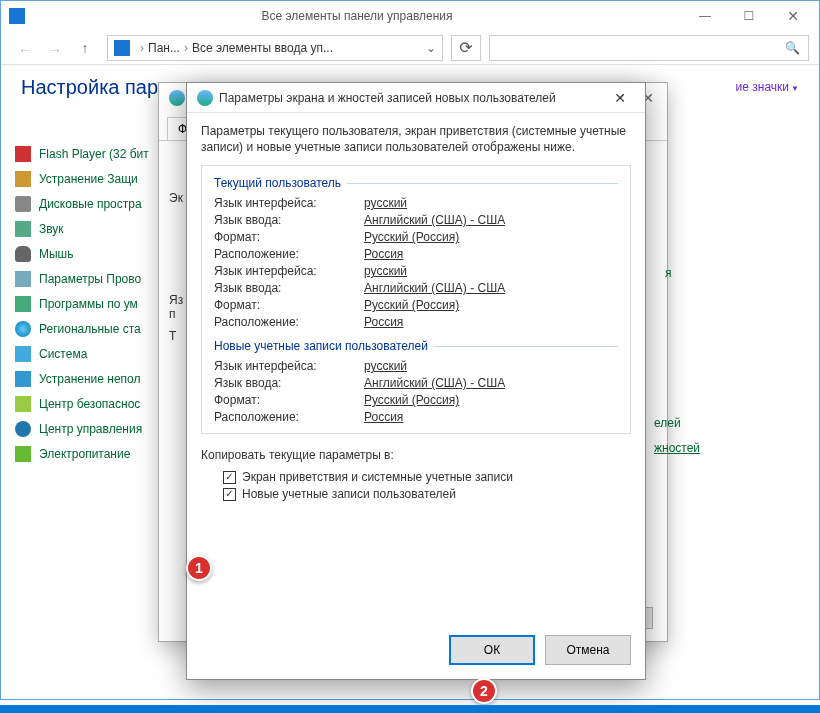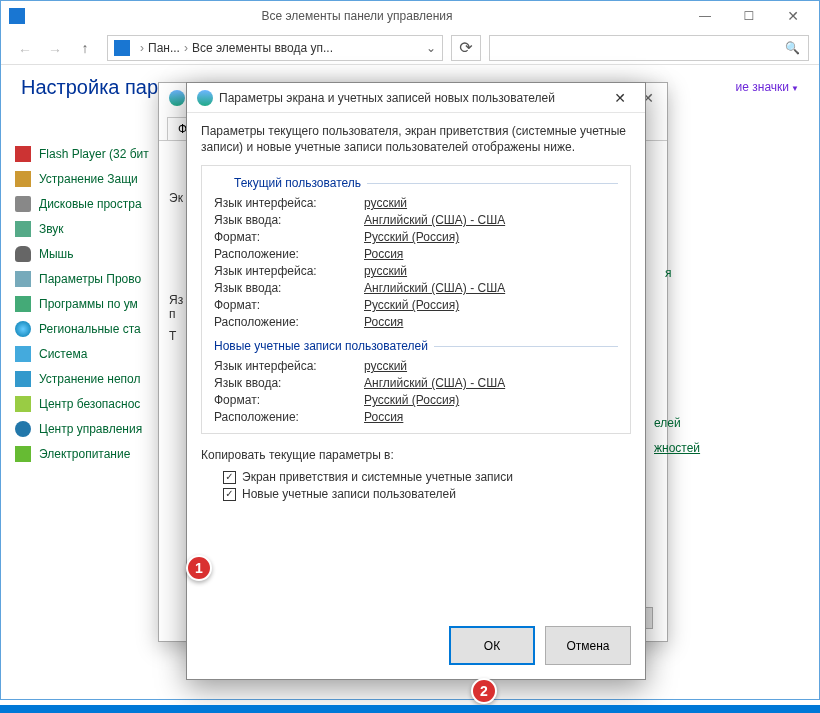--- a/index.html
+++ b/index.html
@@ -53,29 +53,29 @@
 .modal{position:absolute;left:186px;top:82px;width:460px;height:598px;border:1px solid #888;background:#fff;box-shadow:0 8px 28px rgba(0,0,0,0.4);}
 .modal-titlebar{height:30px;display:flex;align-items:center;padding:0 6px 0 10px;font-size:12px;border-bottom:1px solid #e5e5e5;}
 .modal-titlebar .glob{width:16px;height:16px;border-radius:50%;background:linear-gradient(#6cb6ff,#2a8);margin-right:6px;}
 .modal-titlebar .t{flex:1;color:#333;}
 .modal-titlebar .cls{width:38px;height:28px;display:flex;align-items:center;justify-content:center;color:#333;font-size:14px;}
 .modal-body{padding:10px 14px 10px 14px;font-size:12px;color:#333;}
 .modal-desc{line-height:1.35;margin-bottom:10px;}
 .groupbox{border:1px solid #ddd;padding:10px 12px 6px 12px;margin-bottom:14px;}
 .section-head{color:#003399;font-size:12px;margin:2px 0 6px 0;display:flex;align-items:center;}
 .section-head .line{flex:1;height:1px;background:#c8d6e8;margin-left:6px;}
-.section-head:first-child{margin-top:0;margin-left:20px;}
+.section-head:first-child{margin-top:0;}
 .kv{display:flex;margin:3px 0;}
 .kv .k{width:150px;}
 .kv .v{flex:1;text-decoration:underline;}
 .copy-label{margin:6px 0 8px 0;}
 .chk-row{display:flex;align-items:center;gap:6px;margin:3px 0 3px 22px;}
 .chk-row .cb{width:13px;height:13px;border:1px solid #333;display:flex;align-items:center;justify-content:center;font-size:10px;line-height:1;}
 .modal-footer{position:absolute;bottom:14px;right:14px;display:flex;gap:10px;}
-.modal-footer .btn{width:86px;height:39px;border:1px solid #adadad;background:#e1e1e1;font-size:12px;display:flex;align-items:center;justify-content:center;}
+.modal-footer .btn{width:86px;height:30px;border:1px solid #adadad;background:#e1e1e1;font-size:12px;display:flex;align-items:center;justify-content:center;}
 .modal-footer .btn.primary{border:2px solid #0078d7;background:#e1e1e1;}
 
 
 .anno{position:absolute;width:26px;height:26px;border-radius:50%;background:#d93030;border:2px solid #fff;color:#fff;display:flex;align-items:center;justify-content:center;font-size:14px;font-weight:bold;box-shadow:0 2px 4px rgba(0,0,0,0.3);}
 
 
 .ci.red{background:#c33;}
 .ci.shield{background:#c93;}
 .ci.disk{background:#888;border-radius:2px;}
 .ci.spk{background:#5a8;}
@@ -207,21 +207,21 @@
   </div>
 </div>
 
 <div style="position:absolute;left:665px;top:266px;color:#006633;font-size:12px;">я</div>
 <div style="position:absolute;left:654px;top:416px;color:#006633;font-size:12px;">елей</div>
 <div style="position:absolute;left:654px;top:441px;color:#006633;font-size:12px;text-decoration:underline;">жностей</div>
 
 <div class="modal">
   <div class="modal-titlebar">
     <span class="glob"></span>
-    <span class="t">Параметры экрана и учетных записей новых пользователей</span>
+    <span class="t">Параметры экрана и жностей записей новых пользователей</span>
     <span class="cls">✕</span>
   </div>
   <div class="modal-body">
     <div class="modal-desc">Параметры текущего пользователя, экран приветствия (системные учетные записи) и новые учетные записи пользователей отображены ниже.</div>
 
     <div class="groupbox">
       <div class="section-head">
           <span>Текущий пользователь</span>
           <span class="line"></span>
         </div>

